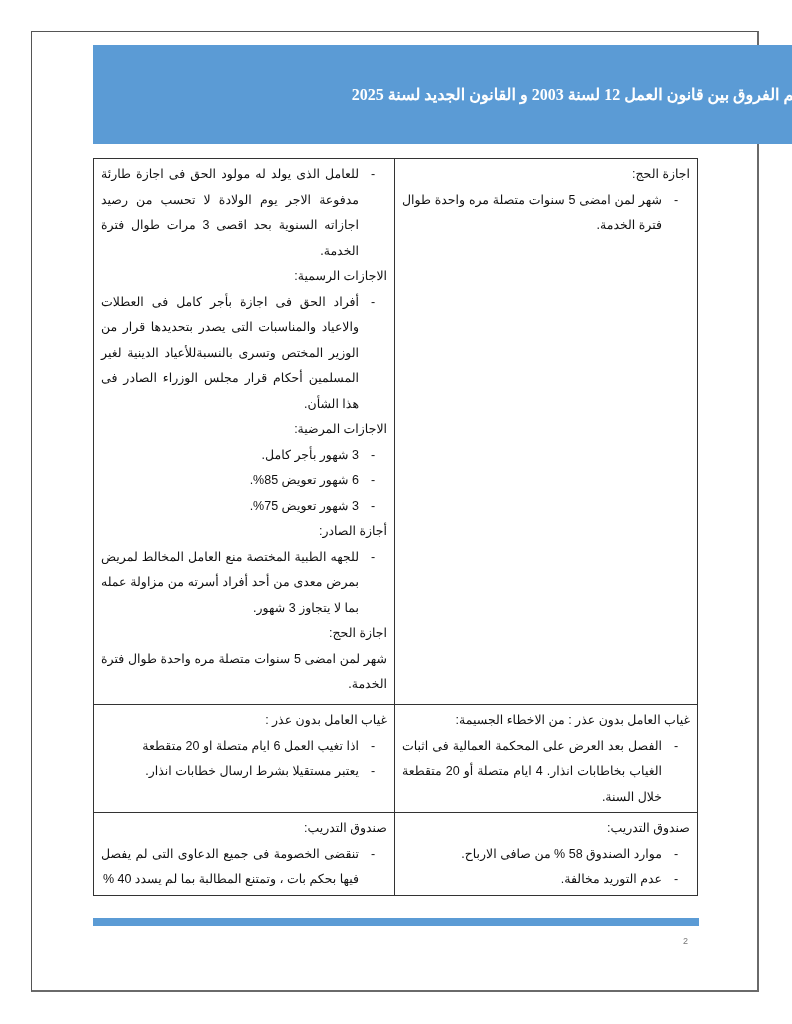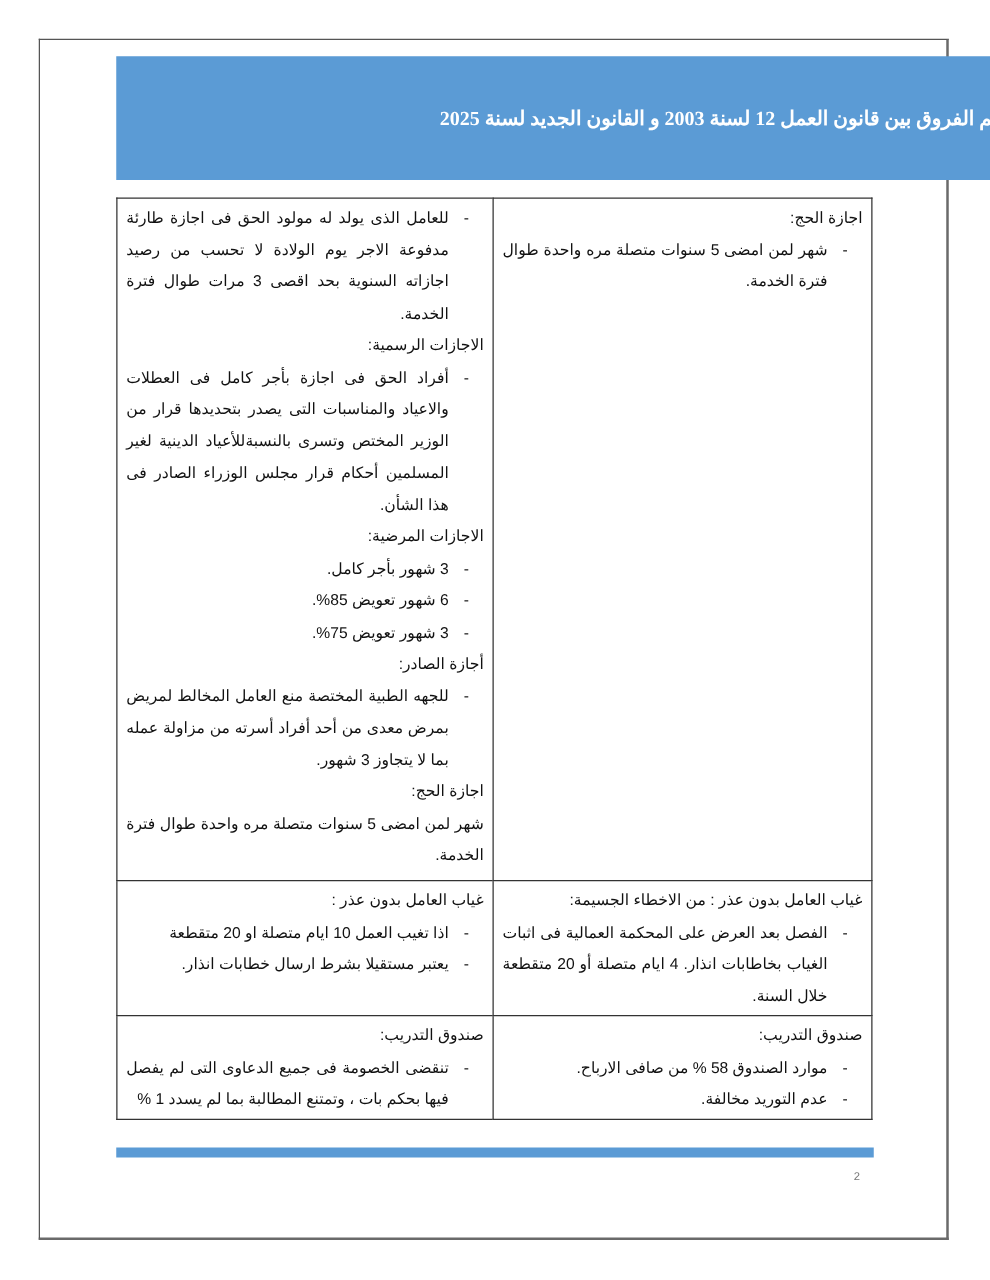--- a/index.html
+++ b/index.html
@@ -87,21 +87,21 @@
       <span class="heading">غياب العامل بدون عذر : من الاخطاء الجسيمة:</span>
       <div class="bullet">
         <span class="dash">-</span>
         <span class="bullet-text">الفصل بعد العرض على المحكمة العمالية فى اثبات الغياب بخاطابات انذار. 4 ايام متصلة أو 20 متقطعة خلال السنة.</span>
       </div>
     </td>
     <td class="col-left">
       <span class="heading">غياب العامل بدون عذر :</span>
       <div class="bullet">
         <span class="dash">-</span>
-        <span class="bullet-text">اذا تغيب العمل 10 ايام متصلة او 20 متقطعة</span>
+        <span class="bullet-text">اذا تغيب العمل 6 ايام متصلة او 20 متقطعة</span>
       </div>
       <div class="bullet">
         <span class="dash">-</span>
         <span class="bullet-text">يعتبر مستقيلا بشرط ارسال خطابات انذار.</span>
       </div>
     </td>
   </tr>
   <tr class="row3">
     <td class="col-right">
       <span class="heading">صندوق التدريب:</span>
@@ -111,21 +111,21 @@
       </div>
       <div class="bullet">
         <span class="dash">-</span>
         <span class="bullet-text">عدم التوريد مخالفة.</span>
       </div>
     </td>
     <td class="col-left">
       <span class="heading">صندوق التدريب:</span>
       <div class="bullet">
         <span class="dash">-</span>
-        <span class="bullet-text">تنقضى الخصومة فى جميع الدعاوى التى لم يفصل فيها بحكم بات ، وتمتنع المطالبة بما لم يسدد 1 %</span>
+        <span class="bullet-text">تنقضى الخصومة فى جميع الدعاوى التى لم يفصل فيها بحكم بات ، وتمتنع المطالبة بما لم يسدد 40 %</span>
       </div>
     </td>
   </tr>
 </tbody>
   </table>
 
 <div class="footer-bar"></div>
 <span class="page-number">2</span>
 
 </body></html>

